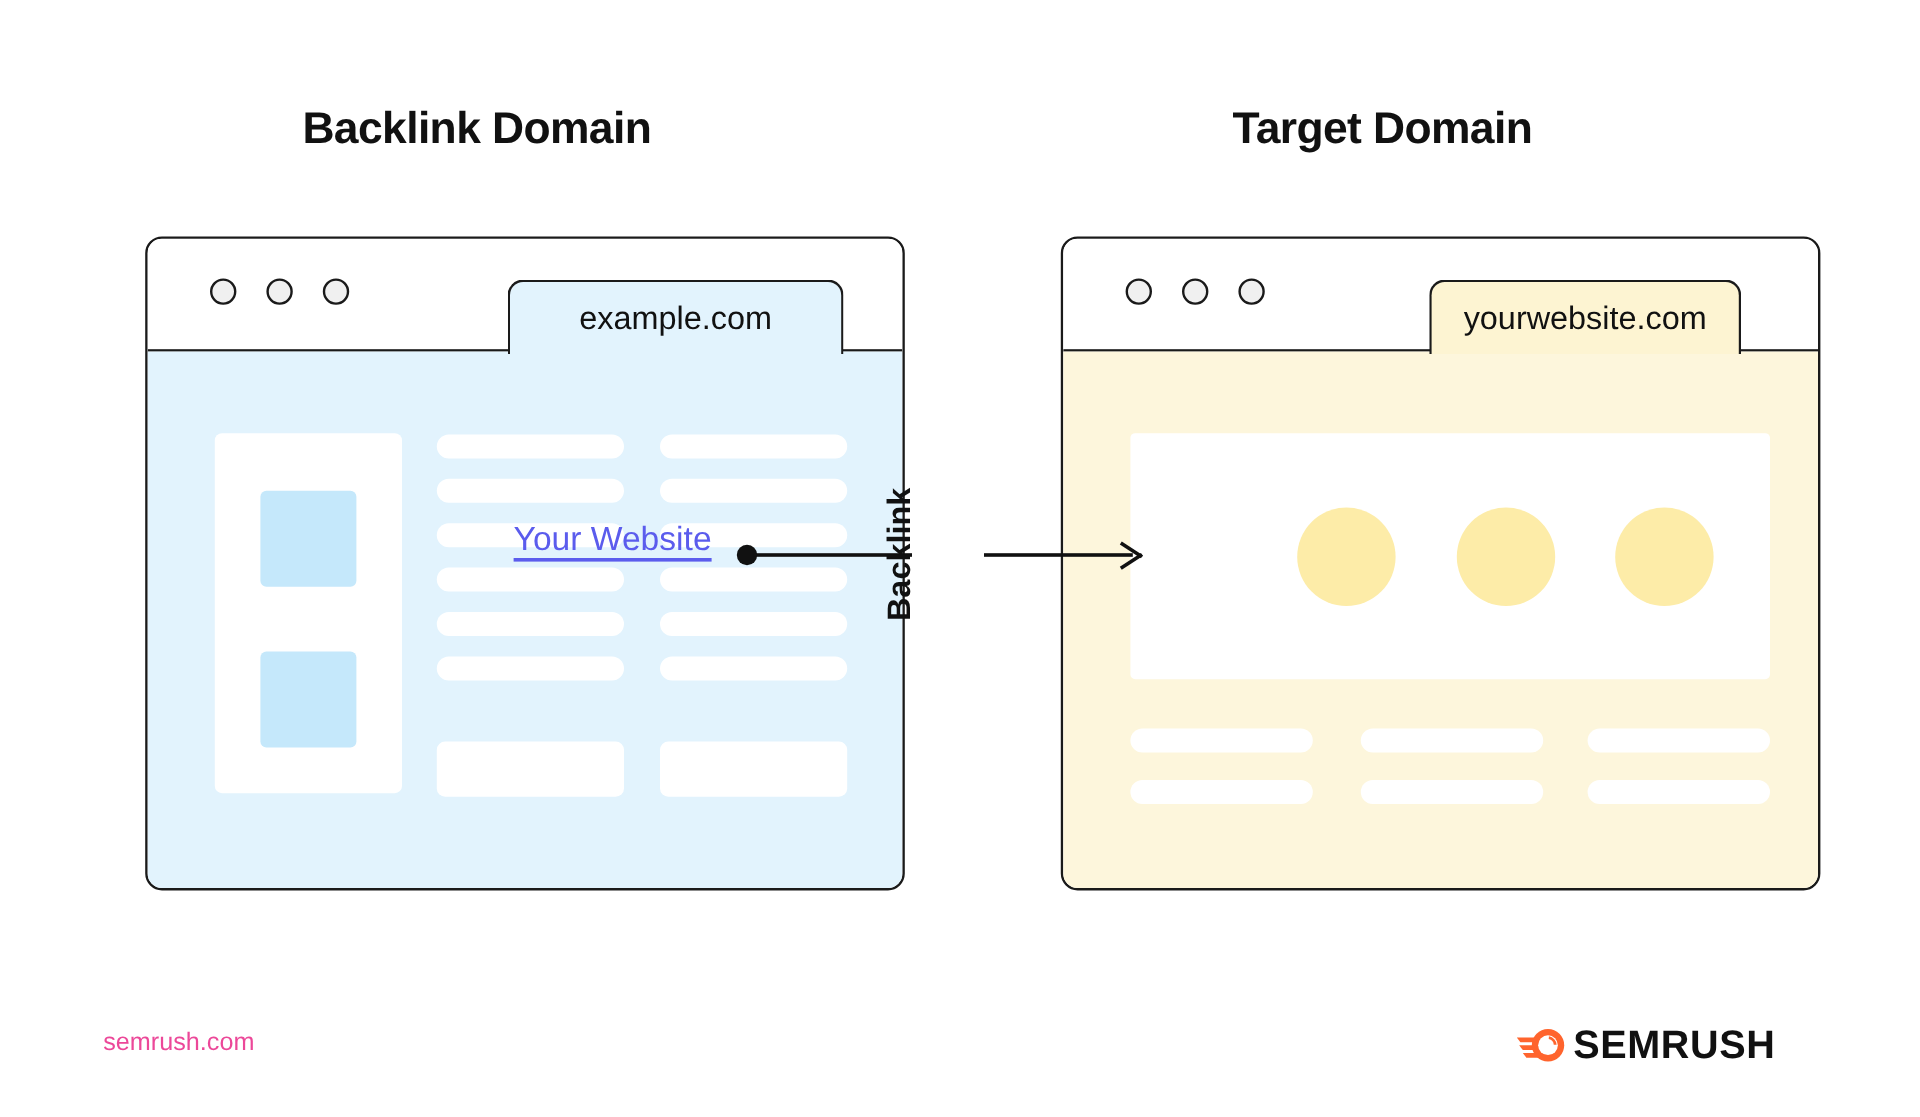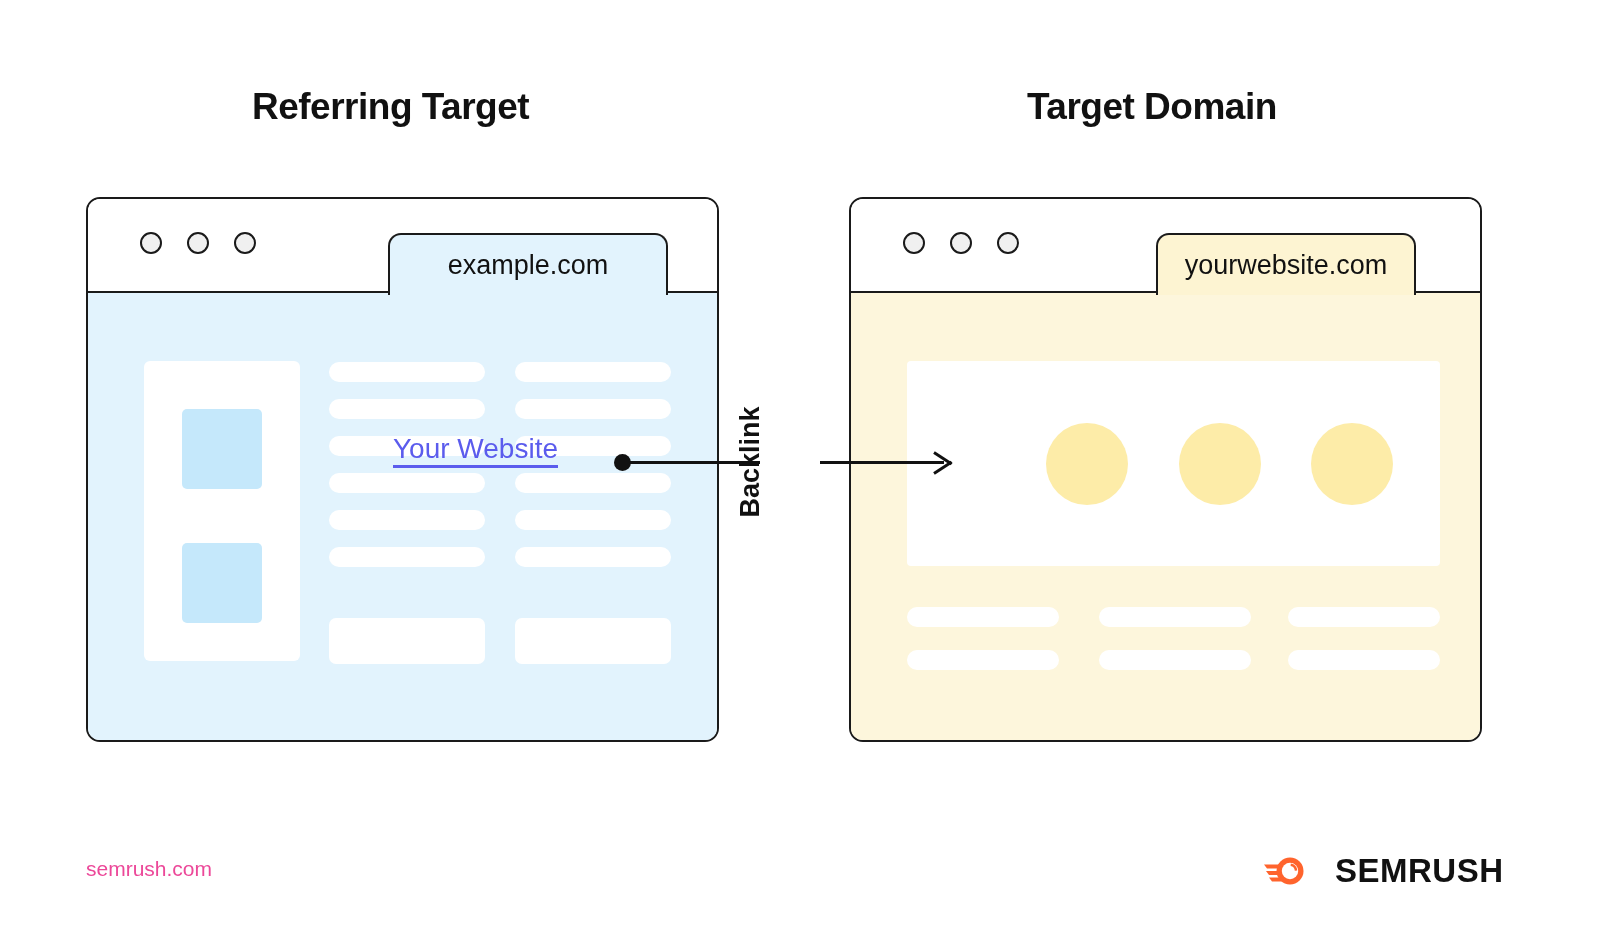--- a/index.html
+++ b/index.html
@@ -24,20 +24,21 @@
   #title-right{left:1027px;top:86px;}
 
   
   .browser{
     position:absolute;
     border:2.5px solid #1a1a1a;
     border-radius:14px;
     box-sizing:border-box;
     background:#ffffff;
     overflow:hidden;
+    margin-left:35px;
   }
   #browser-left{left:86px;top:197px;width:633px;height:545px;}
   #browser-right{left:849px;top:197px;width:633px;height:545px;}
 
   .chrome{
     position:absolute;left:0;top:0;right:0;height:94px;
     background:#ffffff;
     border-bottom:2.5px solid #1a1a1a;
     box-sizing:border-box;
   }
@@ -124,32 +125,32 @@
     white-space:nowrap;letter-spacing:0px;
   }
 
   
   #footer-url{
     position:absolute;left:86px;top:857px;
     font-size:21px;color:#ec4899;
   }
   #semrush-logo{
     position:absolute;left:1264px;top:852px;
-    display:flex;align-items:center;gap:27px;
+    display:flex;align-items:center;gap:3px;
   }
   #semrush-wordmark{
     font-size:33px;font-weight:bold;color:#111111;letter-spacing:0.5px;
   }
 </style>
 </head>
 <body>
 
 <div class="stage">
 
-  <div class="col-title" id="title-left">Referring Target</div>
+  <div class="col-title" id="title-left">Backlink Domain</div>
   <div class="col-title" id="title-right">Target Domain</div>
 
   <div class="browser" id="browser-left">
 
     <div class="chrome">
       <div class="dots">
         <span class="dot-btn"></span>
         <span class="dot-btn"></span>
         <span class="dot-btn"></span>
       </div>

